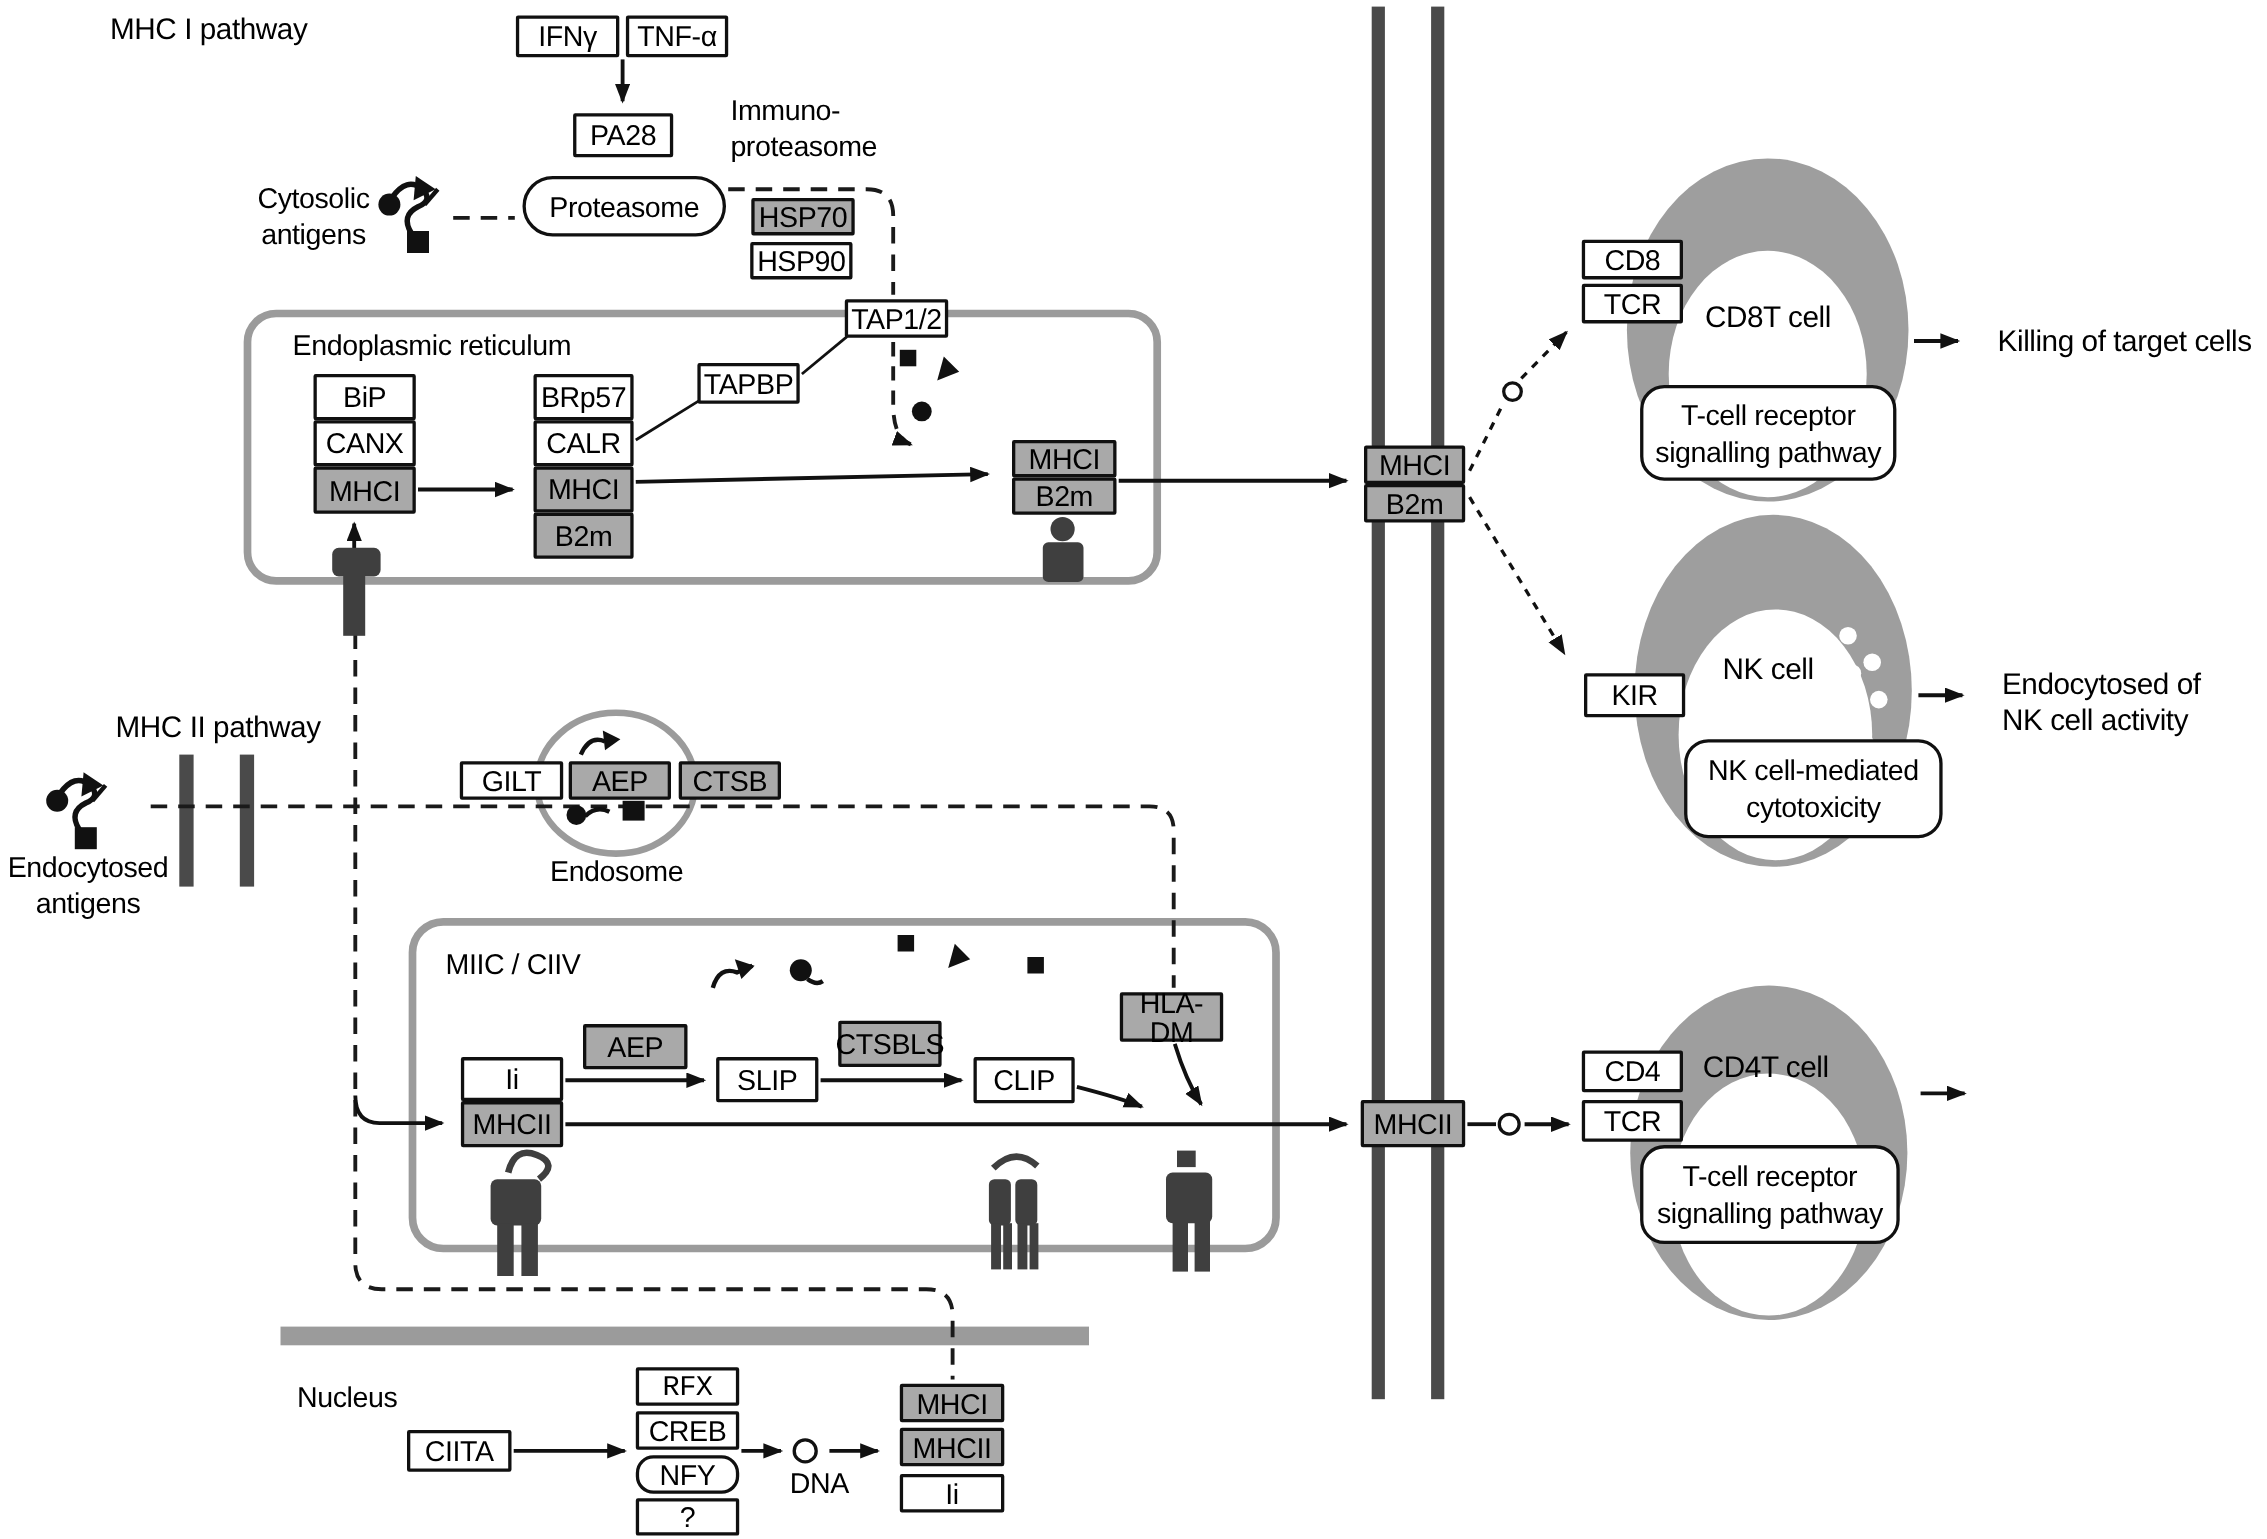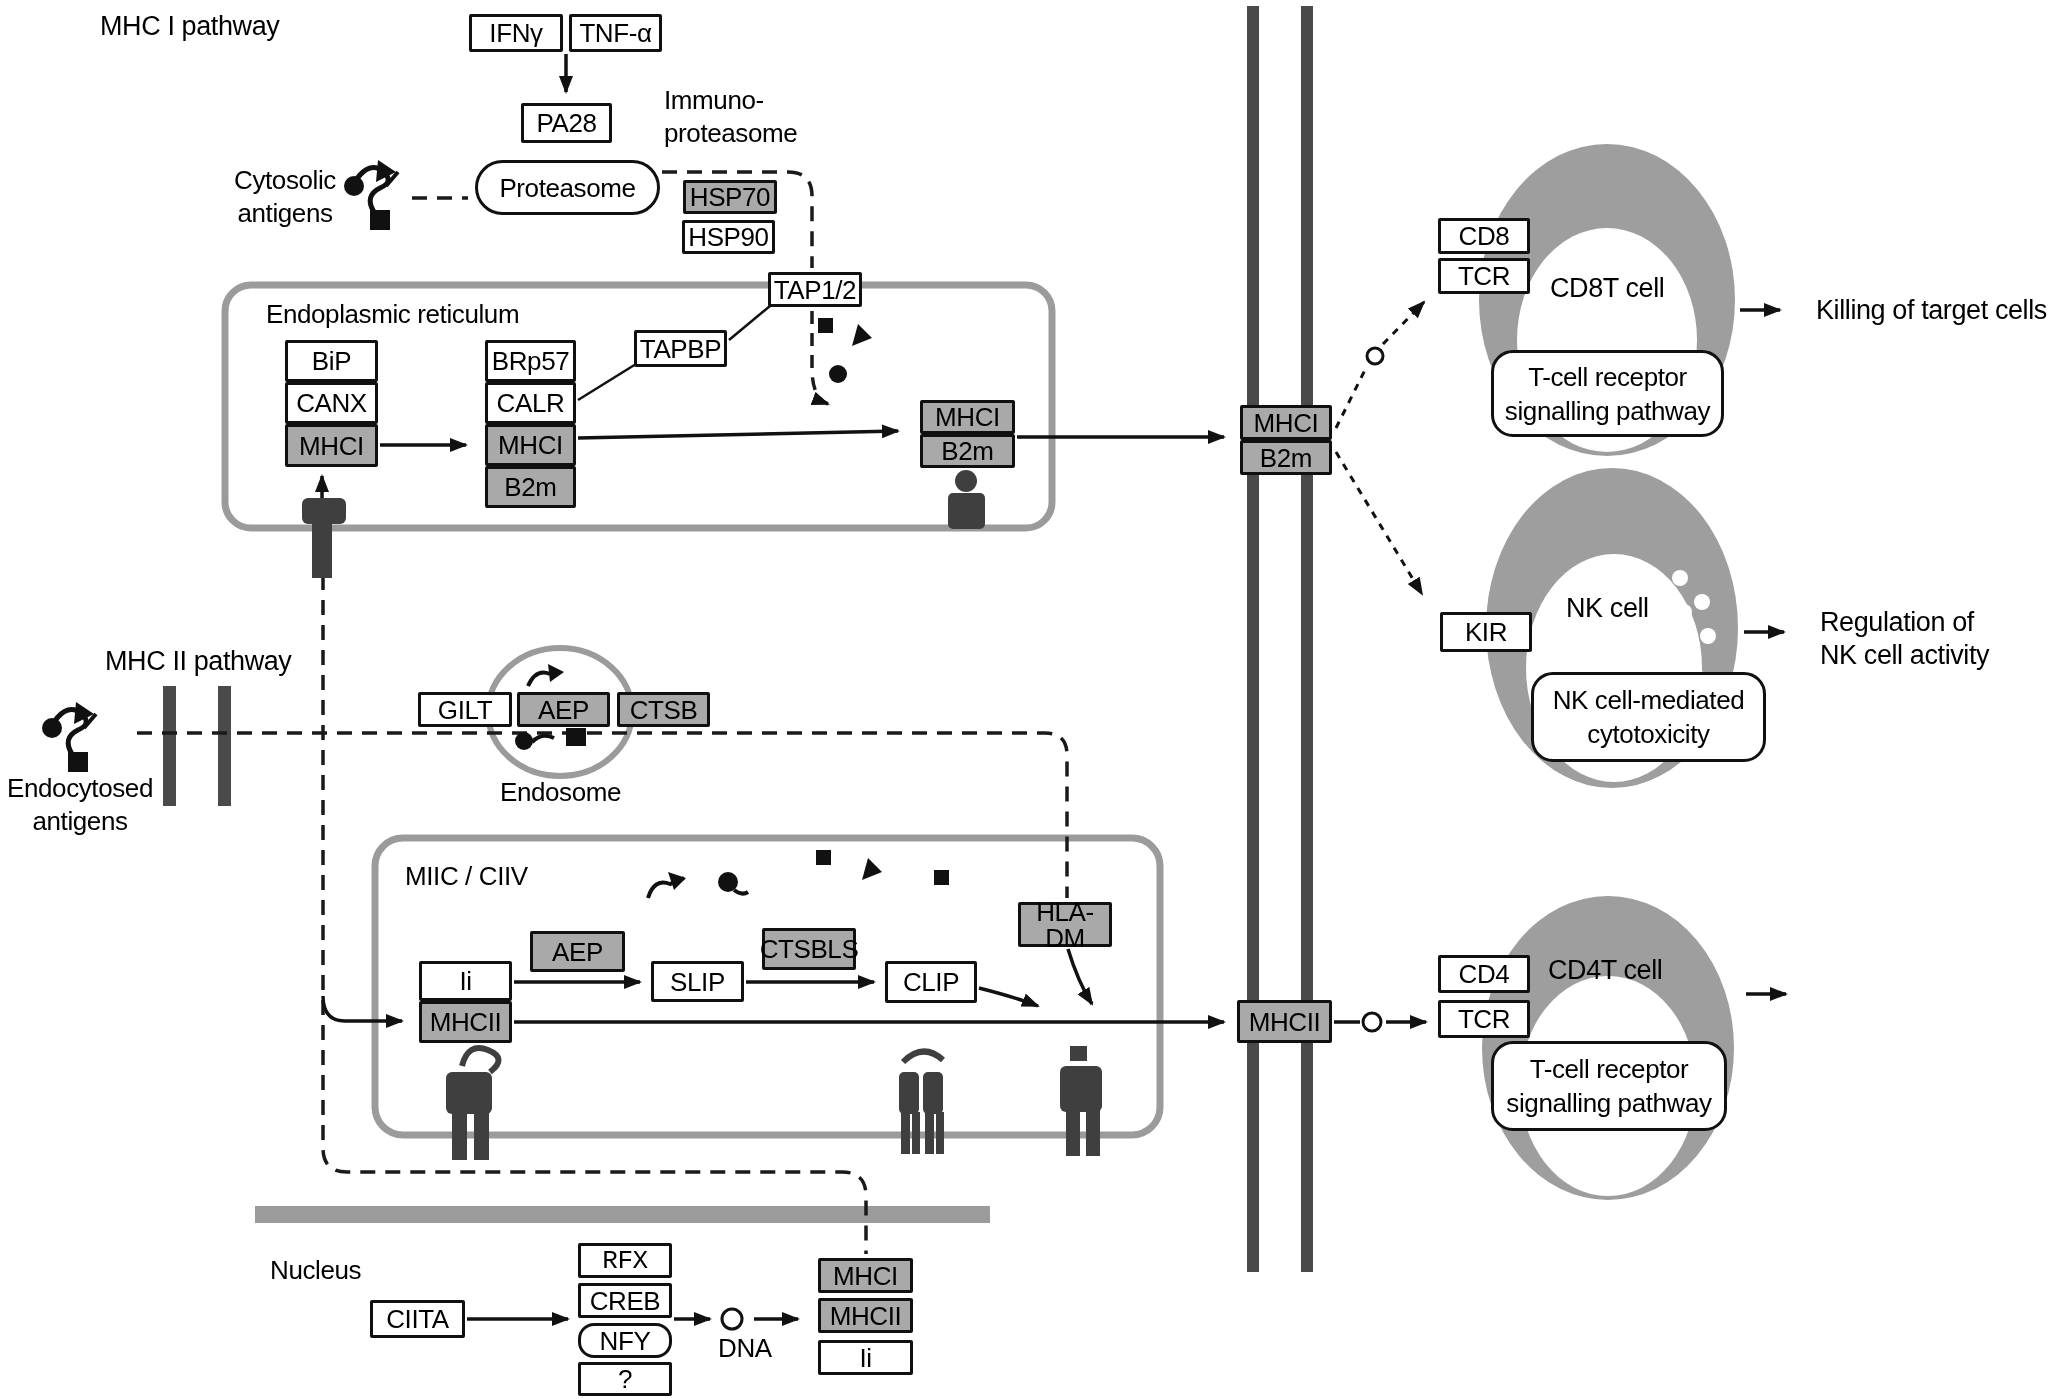--- a/index.html
+++ b/index.html
@@ -203,21 +203,21 @@
 </div>
 <div class="txt title" style="left:1816px;top:294px;">Killing of target cells</div>
 
 <div class="n" style="left:1440px;top:612px;width:92px;height:40px;">KIR</div>
 <div class="txt title" style="left:1566px;top:592px;">NK cell</div>
 <div class="n rbox" style="left:1490px;top:672px;width:235px;height:90px;margin-left:41px;">
   <span>NK cell-mediated</span>
       <span>cytotoxicity</span>
 </div>
 <div class="txt title" style="left:1820px;top:606px;">
-  <span style="display:block">Regulation of</span>
+  <span style="display:block">Endocytosed of</span>
       <span style="display:block">NK cell activity</span>
 </div>
 
 <div class="txt title" style="left:105px;top:645px;">MHC II pathway</div>
 <div class="txt ctr" style="left:0px;top:772px;width:160px;">
   <span style="display:block">Endocytosed</span>
       <span style="display:block">antigens</span>
 </div>
 <div class="n" style="left:418px;top:692px;width:94px;height:35px;">GILT</div>
 <div class="n g" style="left:517px;top:692px;width:93px;height:35px;">AEP</div>

